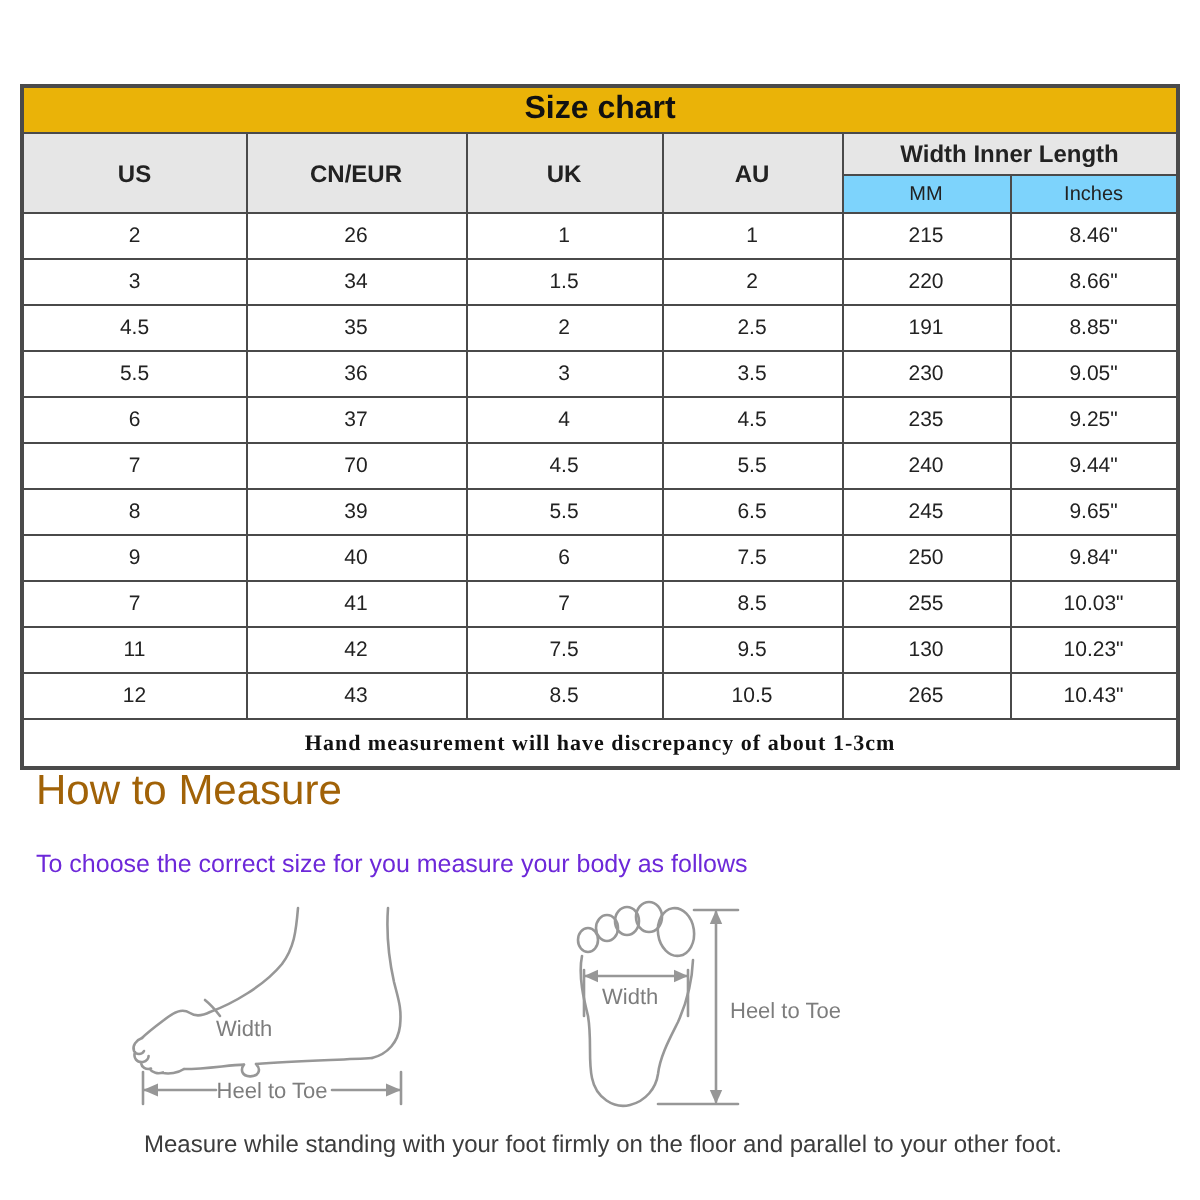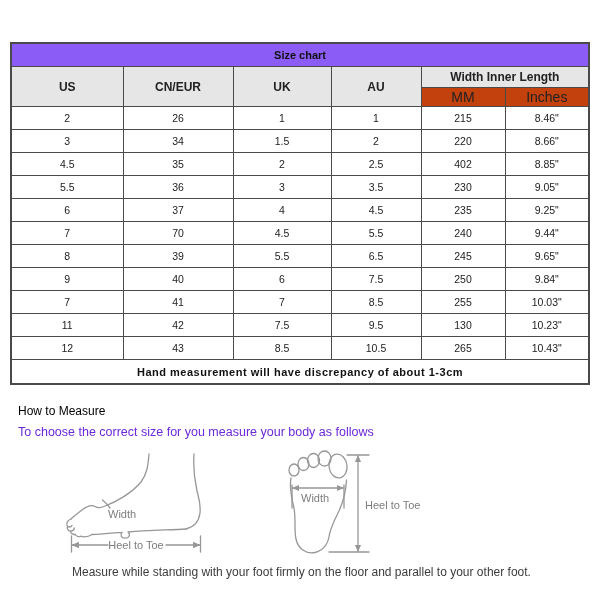--- a/index.html
+++ b/index.html
@@ -13,45 +13,45 @@
   table.size-table{
     position:absolute;left:10px;top:42px;width:578px;
     border-collapse:collapse;table-layout:fixed;
     border:2px solid #4a4a4a;
   }
   table.size-table td,table.size-table th{
     border:1px solid #4a4a4a;text-align:center;vertical-align:middle;
     padding:0;color:#222222;
   }
   tr.title-row td{
-    height:22px;font-size:11px;font-weight:bold;color:#111111;background:#8b5cf6;
+    height:22px;font-size:16px;font-weight:bold;color:#111111;background:#eab308;
   }
   th.col-main{
     background:#e6e6e6;font-size:12px;font-weight:bold;color:#1c1c1c;
   }
   tr.hdr-top{height:21px;}
   tr.hdr-sub{height:19px;}
   th.col-sub{
-    background:#c2410c;font-size:14px;font-weight:normal;color:#333333;
+    background:#7dd3fc;font-size:10px;font-weight:normal;color:#333333;
   }
   tbody.size-rows td{height:22px;font-size:10.5px;}
   tr.footer-row td{
-    height:23px;font-family:Liberation Sans, sans-serif;
+    height:23px;font-family:Liberation Serif, serif;
     font-weight:bold;font-size:11px;color:#111111;letter-spacing:0.5px;
   }
 
   
   .ref-note{
     position:absolute;left:11px;top:384px;
     font-family:"Liberation Mono",monospace;font-weight:bold;
     font-size:11px;color:#111111;letter-spacing:0.5px;white-space:nowrap;
   }
   .htm-heading{
-    position:absolute;left:18px;top:404px;
-    font-size:12px;color:#000000;white-space:nowrap;
+    position:absolute;left:18px;top:384px;
+    font-size:21px;color:#a16207;white-space:nowrap;
   }
   .htm-subtitle{
     position:absolute;left:18px;top:425px;
     font-size:12.5px;color:#6d28d9;white-space:nowrap;
   }
   .measure-caption{
     position:absolute;left:72px;top:565px;
     font-size:12px;color:#3c3c3c;white-space:nowrap;
   }
 
@@ -112,21 +112,21 @@
           <td>1.5</td>
           <td>2</td>
           <td>220</td>
           <td>8.66"</td>
         </tr>
         <tr>
           <td>4.5</td>
           <td>35</td>
           <td>2</td>
           <td>2.5</td>
-          <td>402</td>
+          <td>191</td>
           <td>8.85"</td>
         </tr>
         <tr>
           <td>5.5</td>
           <td>36</td>
           <td>3</td>
           <td>3.5</td>
           <td>230</td>
           <td>9.05"</td>
         </tr>

